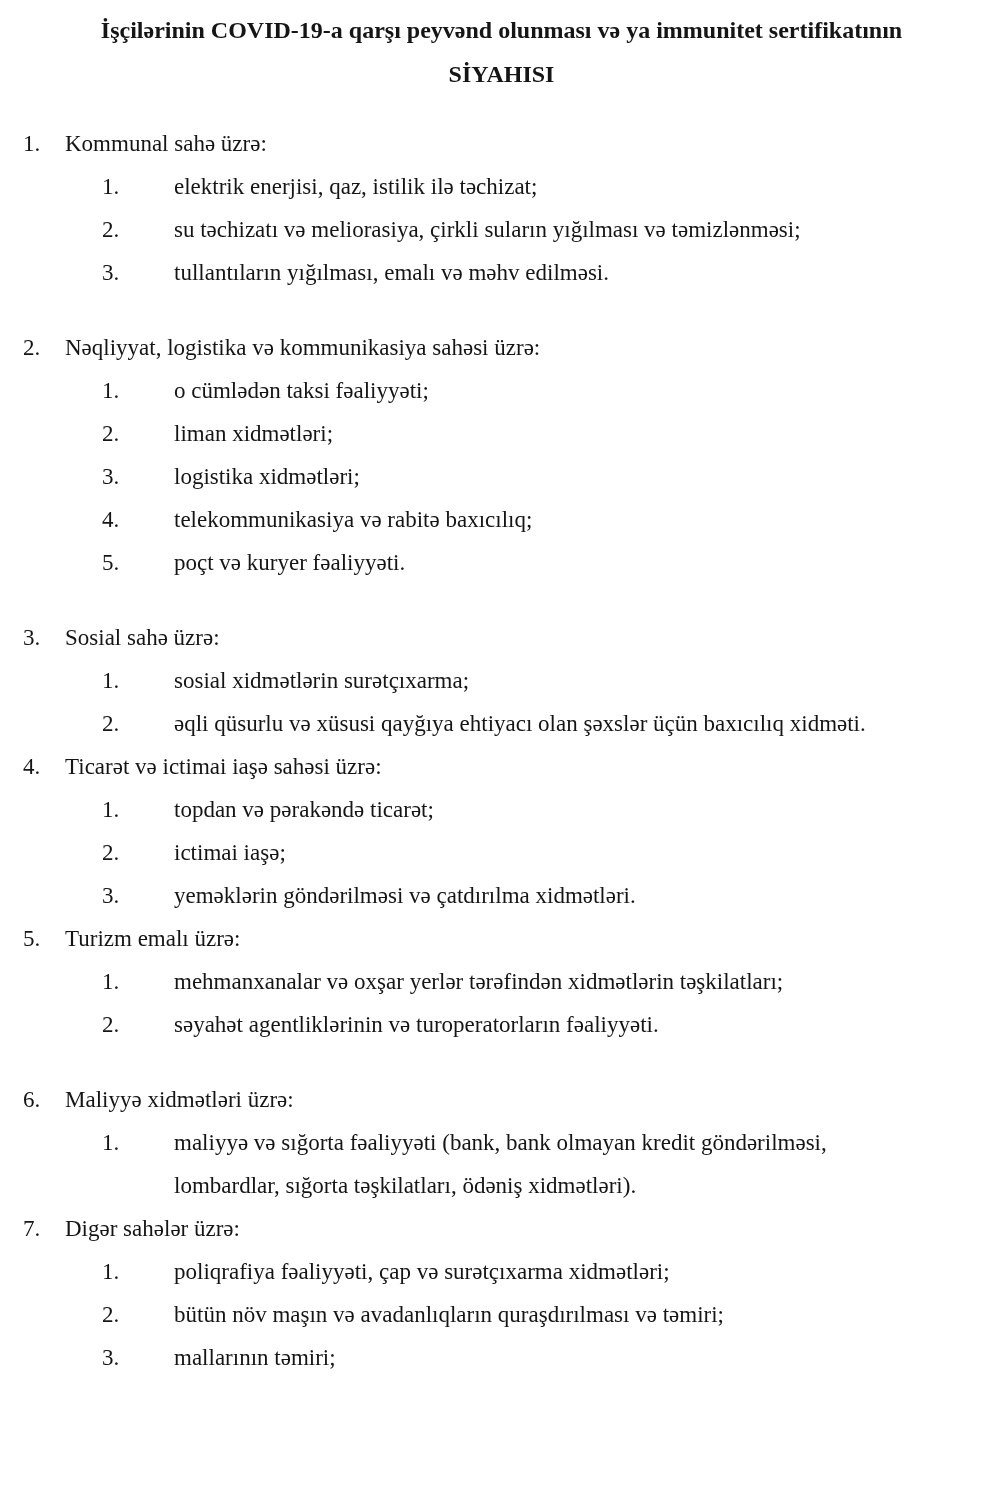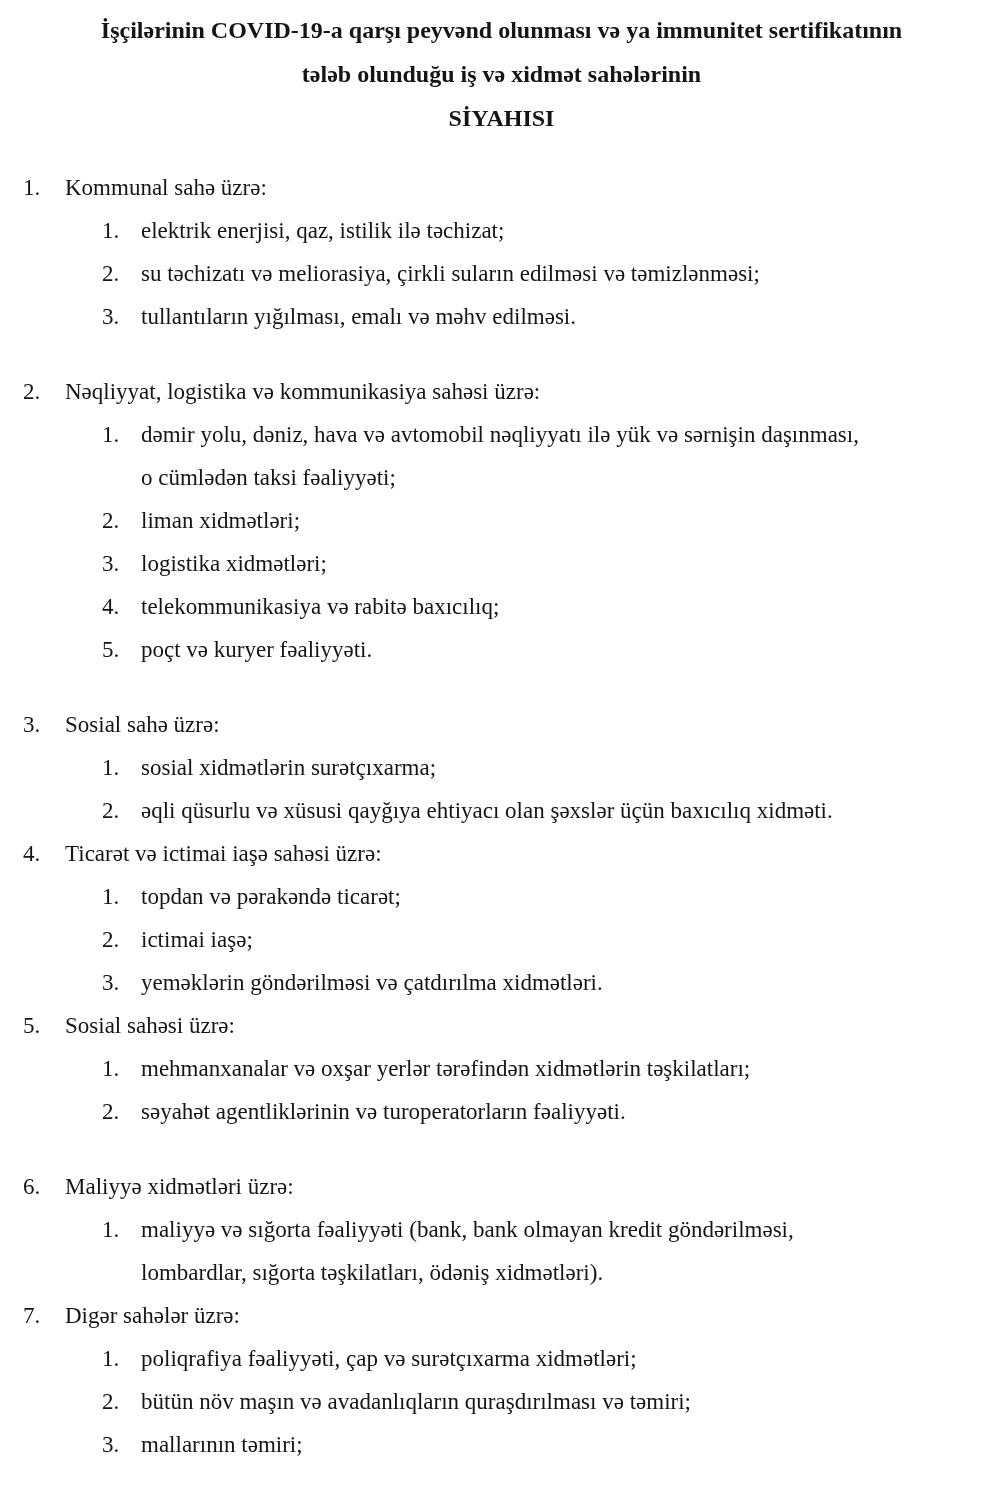--- a/index.html
+++ b/index.html
@@ -23,65 +23,63 @@
   }
   .body-text { font-size: 23px; line-height: 43px; }
   .section { margin: 0; }
   .section.gap-before { margin-top: 32px; }
   .row { display: flex; align-items: flex-start; }
   .heading-row .num { flex: 0 0 42px; }
   .item-row { margin-left: 79px; }
   .item-row .num { flex: 0 0 39px; }
   .num { display: block; }
   .txt { display: block; flex: 1 1 auto; }
-  .txt .line { display: block; }
+  .txt .line { display: block; margin-left: 33px; }
 </style>
 </head>
 <body>
 
 <div class="page">
   <div class="doc-title">
     <div class="title-line">İşçilərinin COVID-19-a qarşı peyvənd olunması və ya immunitet sertifikatının</div>
-    <div class="title-line">tələb olunduğu iş və xidmət sahələrinin</div>
     <div class="title-line">SİYAHISI</div>
   </div>
   <div class="body-text" id="sections">
       <div class="section">
         <div class="row heading-row">
           <div class="num">1.</div>
           <div class="txt">Kommunal sahə üzrə:</div>
         </div>
         <div class="row item-row">
           <div class="num">1.</div>
           <div class="txt">
             <div class="line">elektrik enerjisi, qaz, istilik ilə təchizat;</div>
           </div>
         </div>
         <div class="row item-row">
           <div class="num">2.</div>
           <div class="txt">
-            <div class="line">su təchizatı və meliorasiya, çirkli suların edilməsi və təmizlənməsi;</div>
+            <div class="line">su təchizatı və meliorasiya, çirkli suların yığılması və təmizlənməsi;</div>
           </div>
         </div>
         <div class="row item-row">
           <div class="num">3.</div>
           <div class="txt">
             <div class="line">tullantıların yığılması, emalı və məhv edilməsi.</div>
           </div>
         </div>
       </div>
       <div class="section gap-before">
         <div class="row heading-row">
           <div class="num">2.</div>
           <div class="txt">Nəqliyyat, logistika və kommunikasiya sahəsi üzrə:</div>
         </div>
         <div class="row item-row">
           <div class="num">1.</div>
           <div class="txt">
-            <div class="line">dəmir yolu, dəniz, hava və avtomobil nəqliyyatı ilə yük və sərnişin daşınması,</div>
             <div class="line">o cümlədən taksi fəaliyyəti;</div>
           </div>
         </div>
         <div class="row item-row">
           <div class="num">2.</div>
           <div class="txt">
             <div class="line">liman xidmətləri;</div>
           </div>
         </div>
         <div class="row item-row">
@@ -141,21 +139,21 @@
         <div class="row item-row">
           <div class="num">3.</div>
           <div class="txt">
             <div class="line">yeməklərin göndərilməsi və çatdırılma xidmətləri.</div>
           </div>
         </div>
       </div>
       <div class="section">
         <div class="row heading-row">
           <div class="num">5.</div>
-          <div class="txt">Sosial sahəsi üzrə:</div>
+          <div class="txt">Turizm emalı üzrə:</div>
         </div>
         <div class="row item-row">
           <div class="num">1.</div>
           <div class="txt">
             <div class="line">mehmanxanalar və oxşar yerlər tərəfindən xidmətlərin təşkilatları;</div>
           </div>
         </div>
         <div class="row item-row">
           <div class="num">2.</div>
           <div class="txt">

